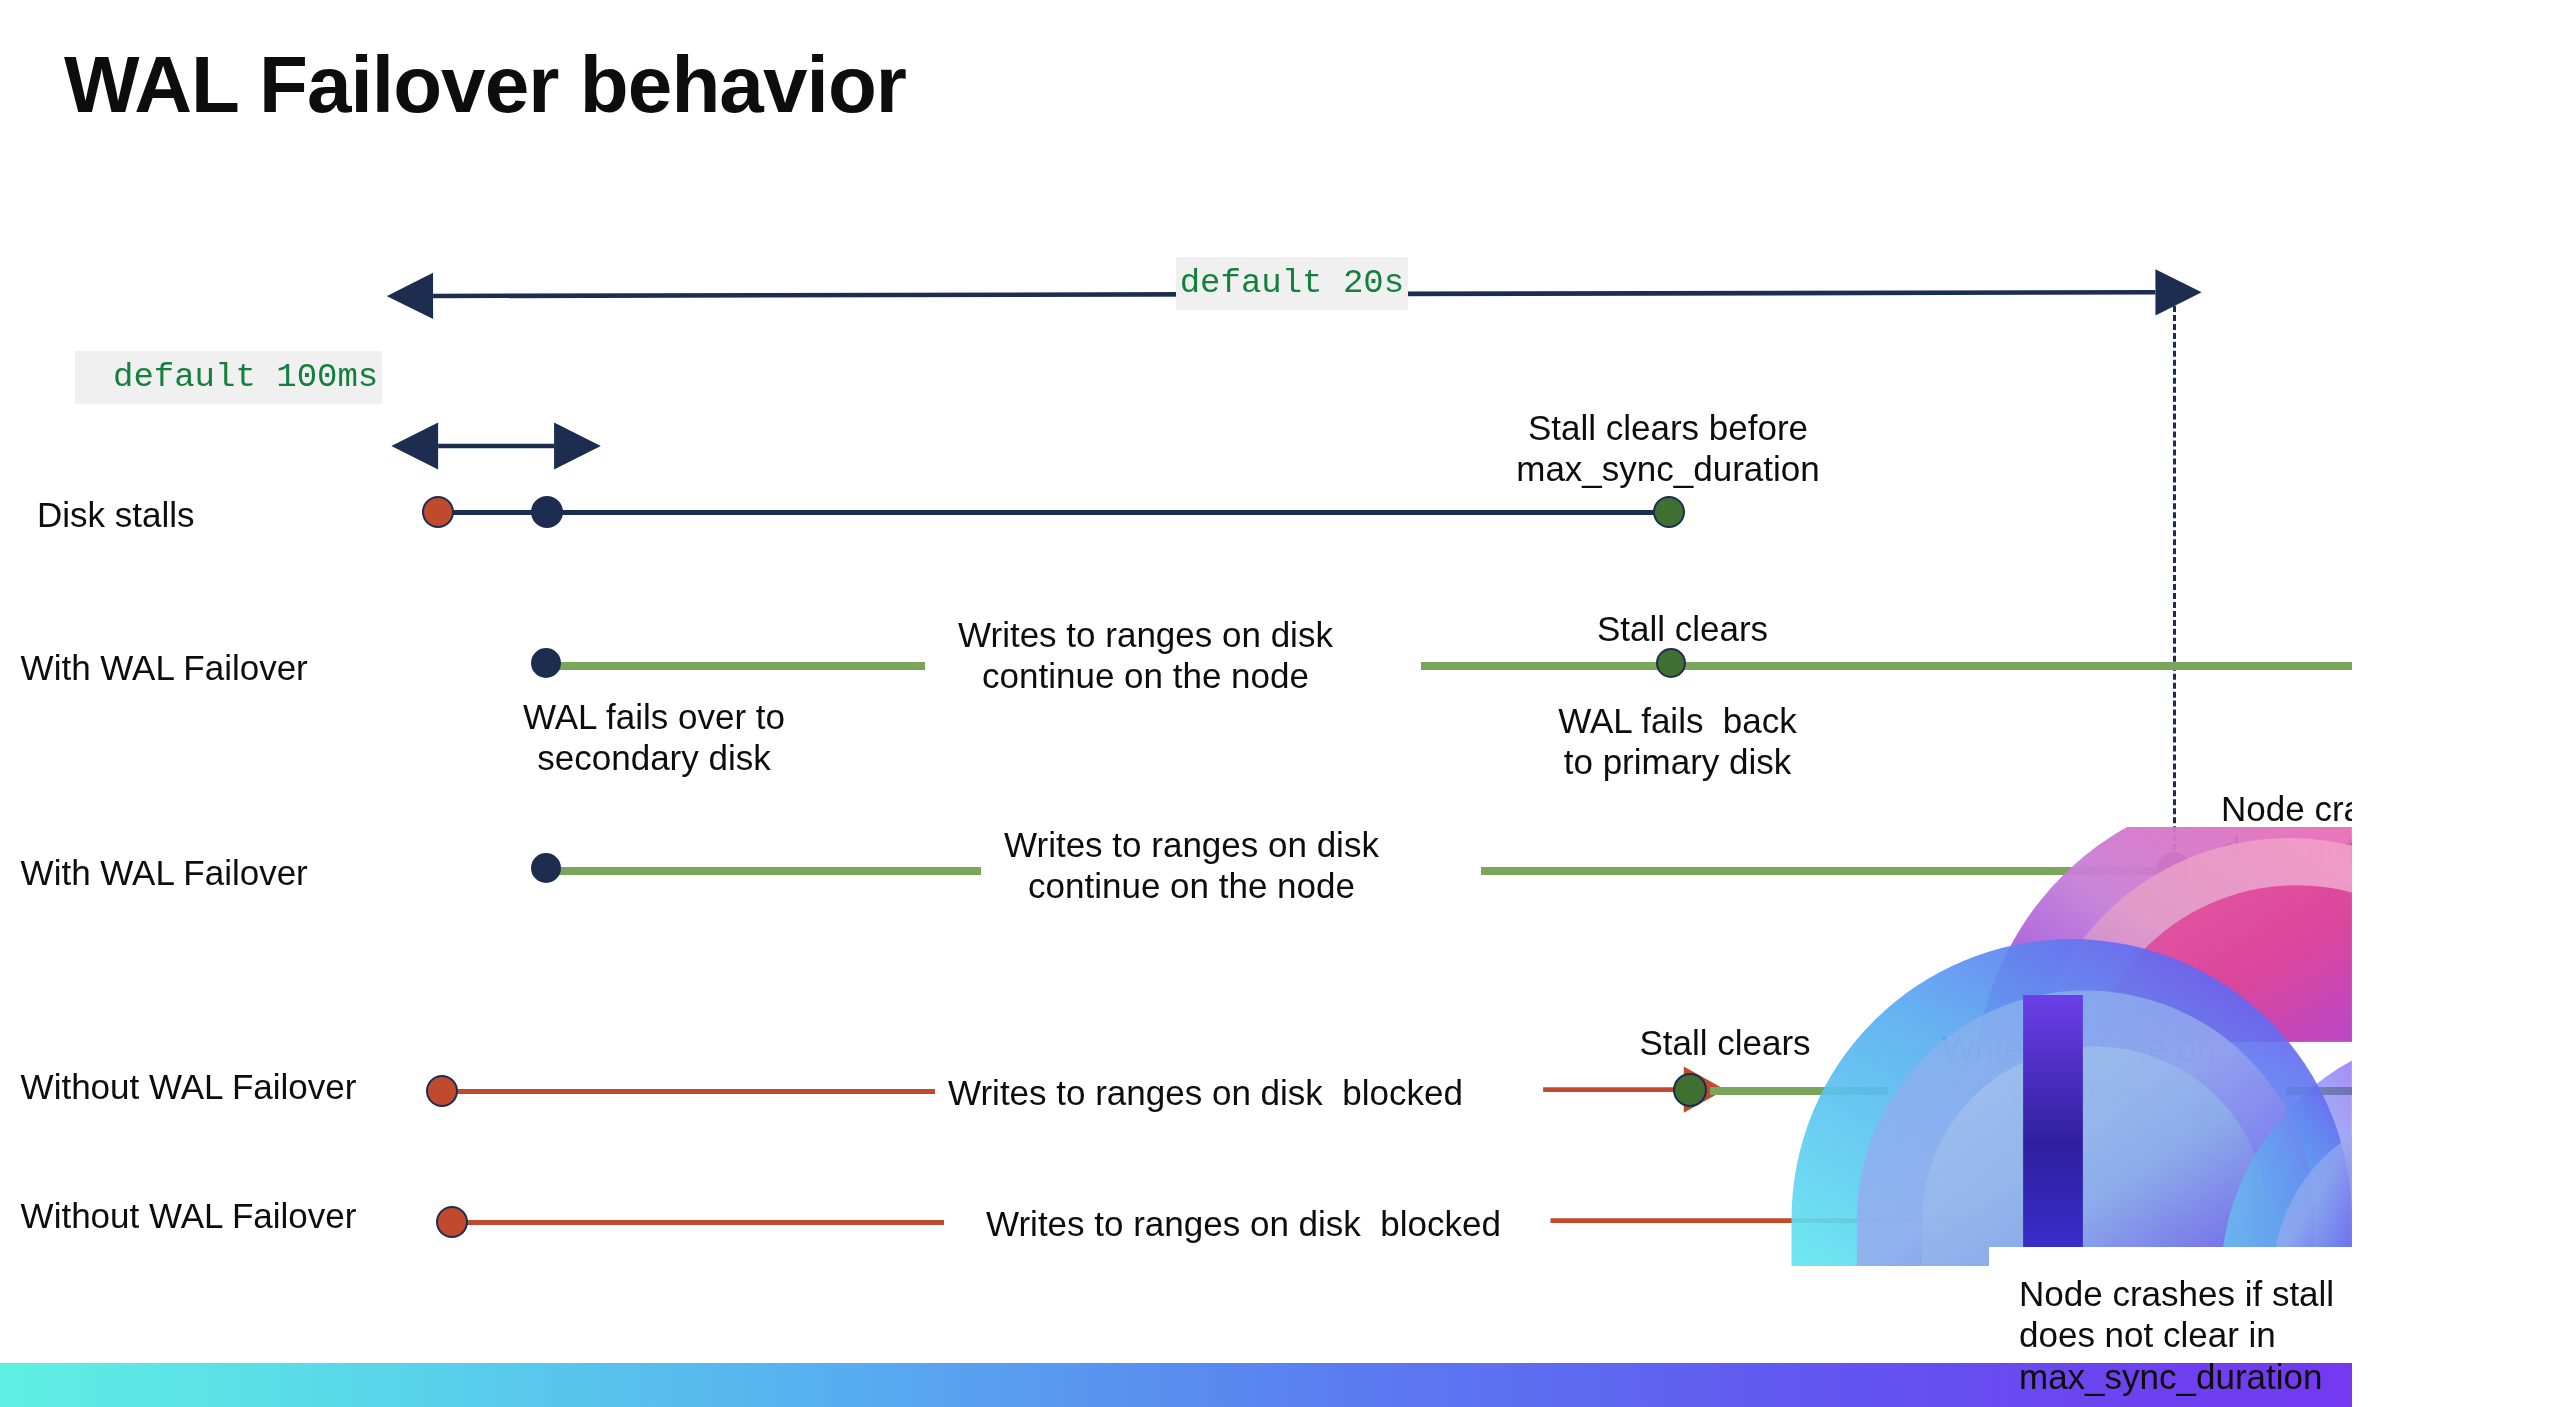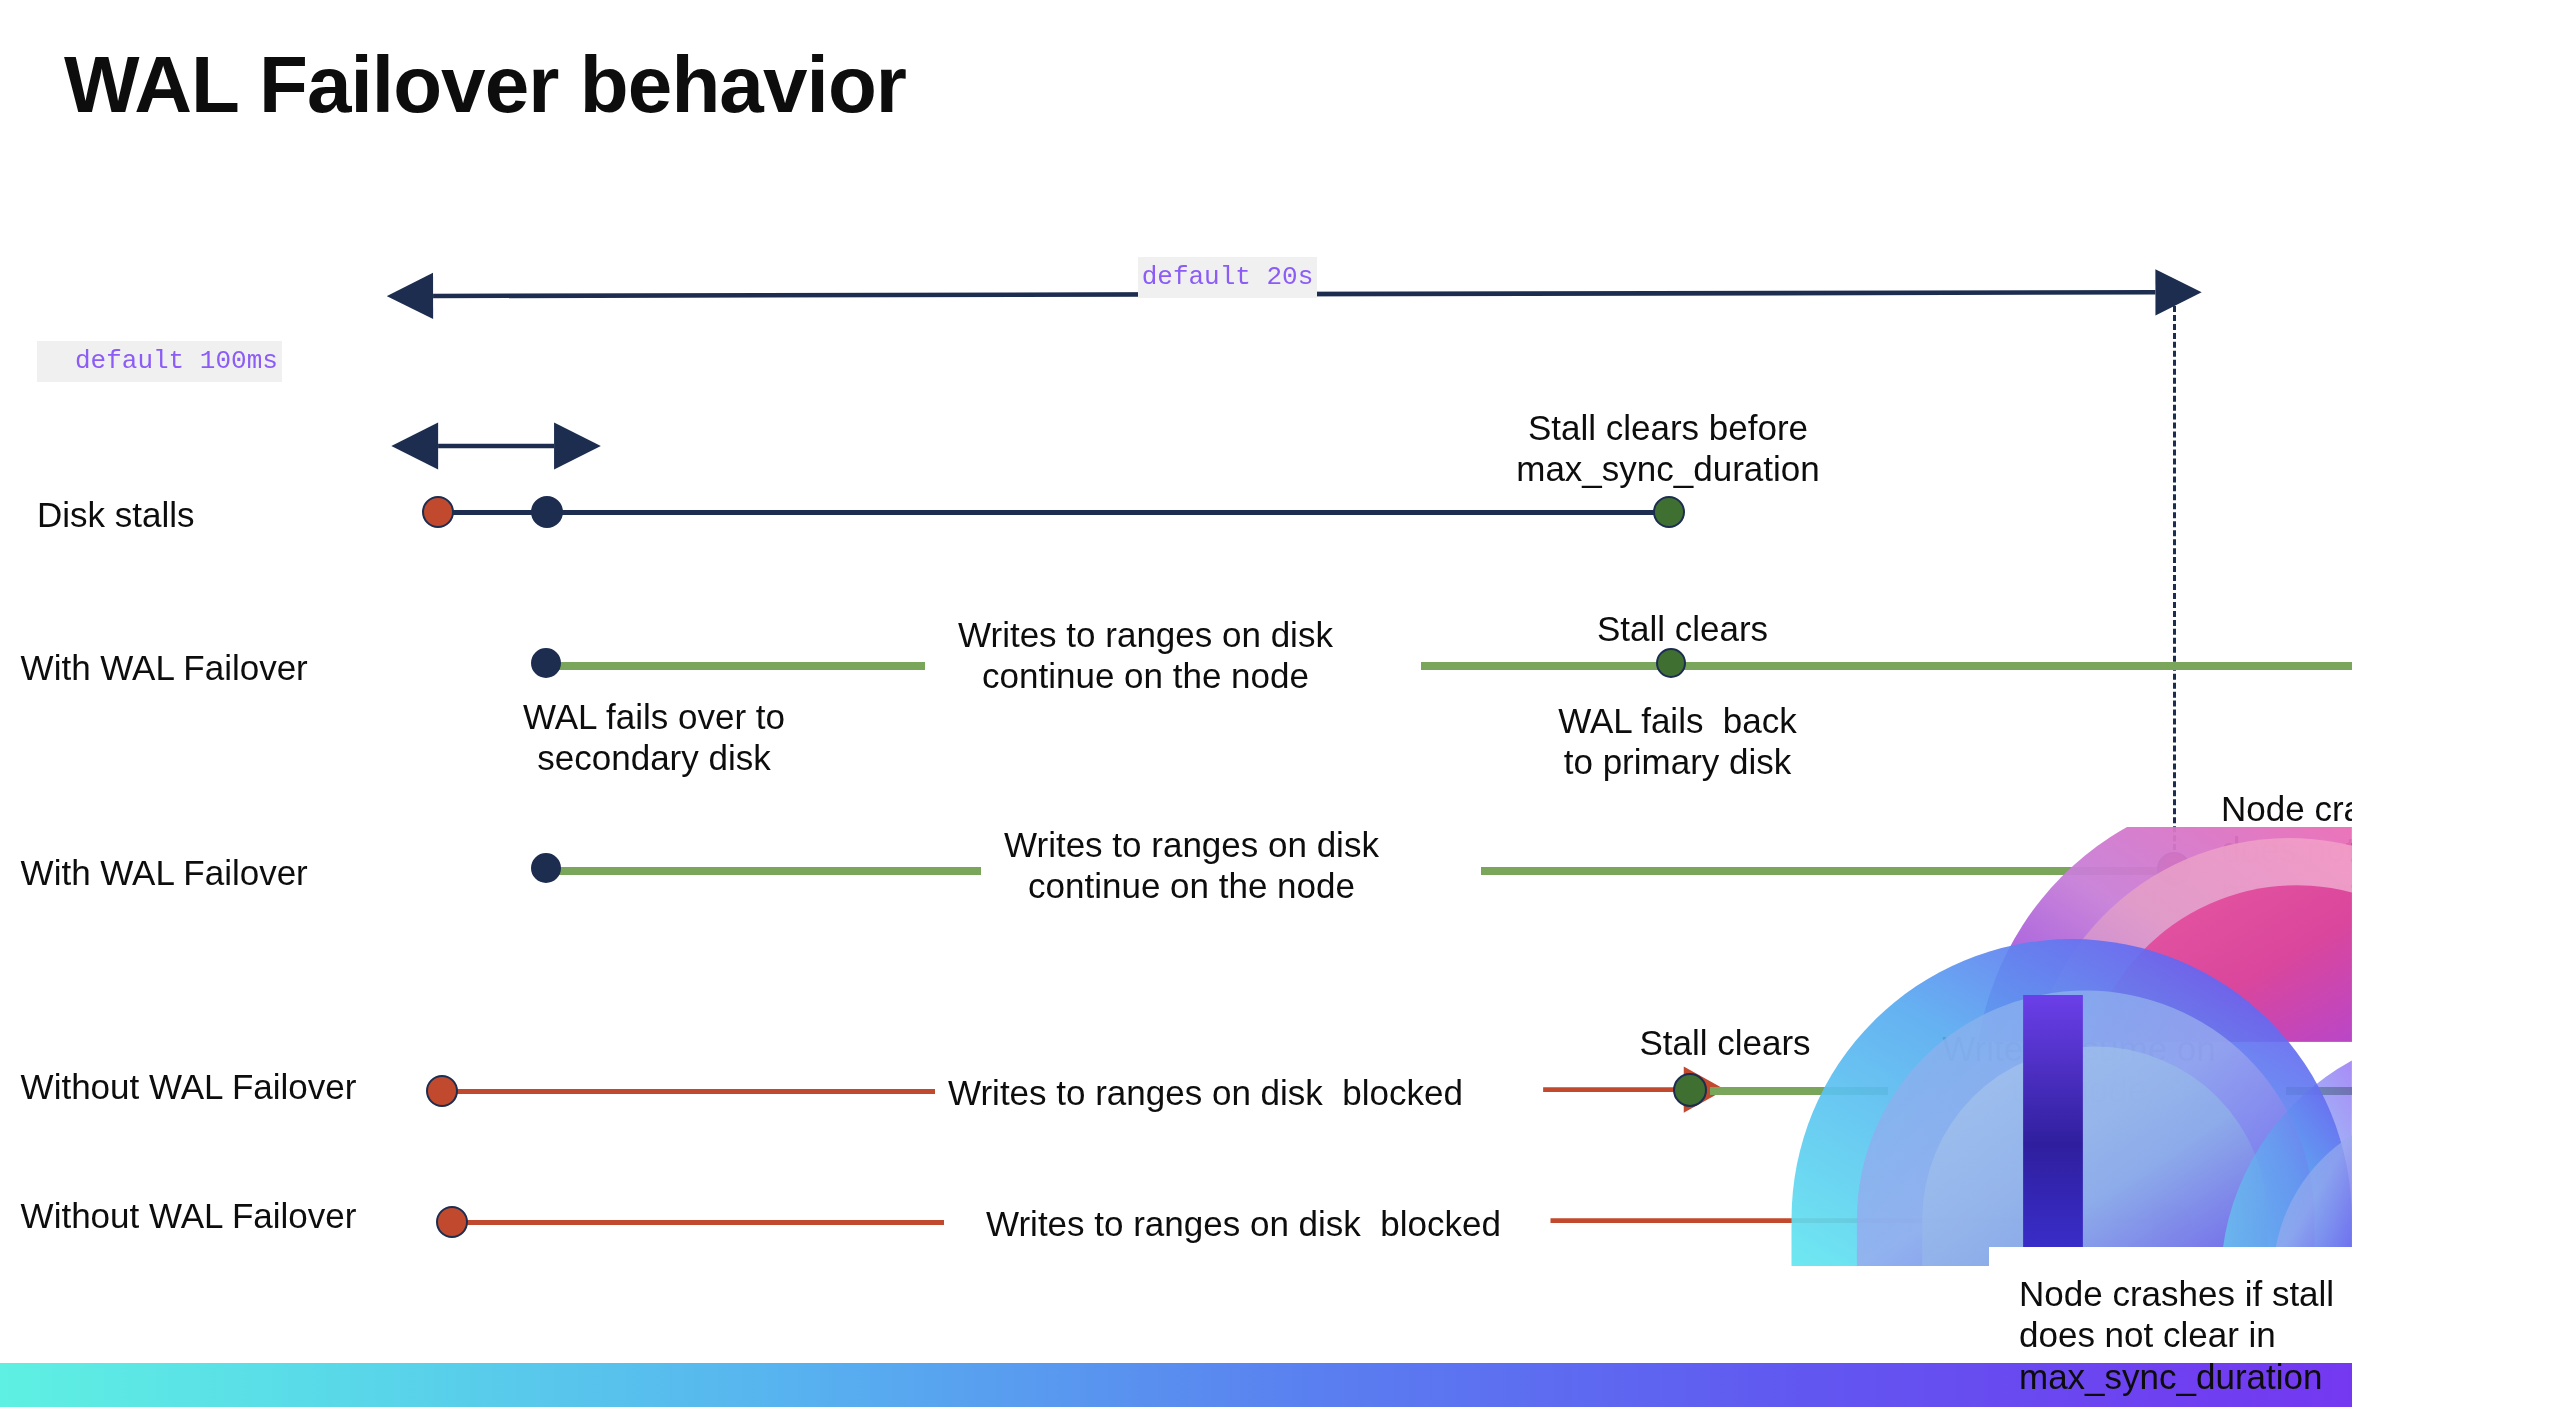--- a/index.html
+++ b/index.html
@@ -35,23 +35,23 @@
     background:linear-gradient(90deg,#5ef0e2 0%,#59dbe8 12%,#57b4ef 30%,#5a7df0 52%,#6157f0 70%,#6f3ff0 85%,#7b2ff0 100%);
   }
 
   
   .lbl{position:absolute;color:#0d0d0d;font-size:35px;line-height:1.18;white-space:pre;}
   .lbl.c{text-align:center;}
   .lbl.l{text-align:left;}
   .lbl.r{text-align:left;}
 
   .code{
-    position:absolute;background:#f0f0f0;color:#8b5cf6;
+    position:absolute;background:#f0f0f0;color:#15803d;
     font-family:"Liberation Mono", monospace;
-    font-size:26px;line-height:1.5;white-space:pre;padding:0.9px 3.7px;
+    font-size:34px;line-height:1.5;white-space:pre;padding:0.9px 3.7px;margin-left:38px;
   }
 
   .track{position:absolute;height:4.7px;}
   .track.navy{background:#1d2d50;}
   .track.green{background:#7aa65c;height:8.4px;}
   .track.red{background:#c0492e;height:4.7px;}
 
   .dot{
     position:absolute;border-radius:50%;
     border:2.8px solid #1d2d50;box-sizing:border-box;
@@ -107,21 +107,21 @@
         <path d="M2,1 L2,11 L12,6 z" fill="#1d2d50"></path>
       </marker>
     </defs>
     <line x1="14" y1="27" x2="1876" y2="23" stroke="#1d2d50" stroke-width="5" marker-start="url(#mStartNavy)" marker-end="url(#mEndNavy)"></line>
   </svg>
 
   <div class="code" style="left:1138px;top:257px;">default 20s</div>
 
   <div class="dashline" style="left:2173px;top:297px;height:580px;"></div>
 
-  <div class="code" style="left:37px;top:341px;padding-left:38px;">default 100ms</div>
+  <div class="code" style="left:37px;top:351px;padding-left:38px;">default 100ms</div>
 
   <svg class="arrow-svg" style="left:425px;top:430px;width:159px;height:32px;" viewBox="0 0 170 34" width="159" height="32">
     <line x1="14" y1="17" x2="138" y2="17" stroke="#1d2d50" stroke-width="5" marker-start="url(#mStartNavy)" marker-end="url(#mEndNavy)"></line>
   </svg>
 
   <div class="lbl r" style="left:37px;top:494px;width:374px;">Disk stalls</div>
 
   <div class="track navy" style="left:439px;top:510px;width:1234px;"></div>
 
   <div class="dot red" style="left:422px;top:496px;width:32px;height:32px;"></div>

